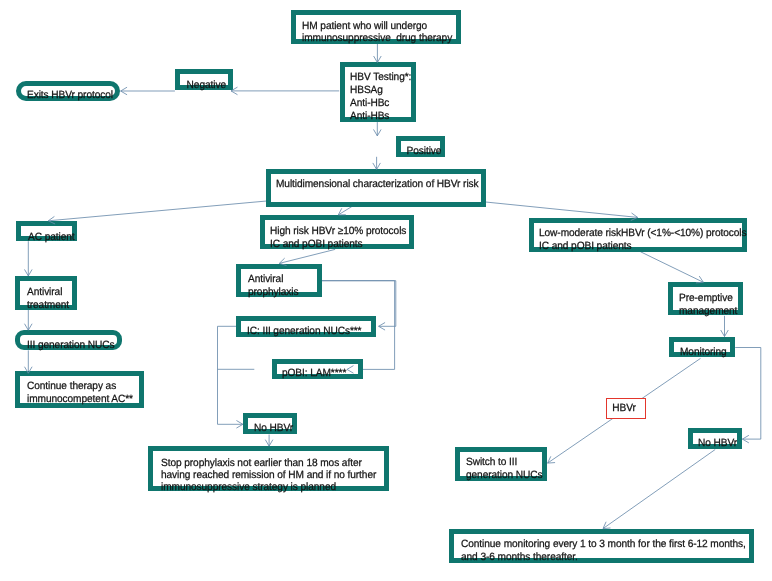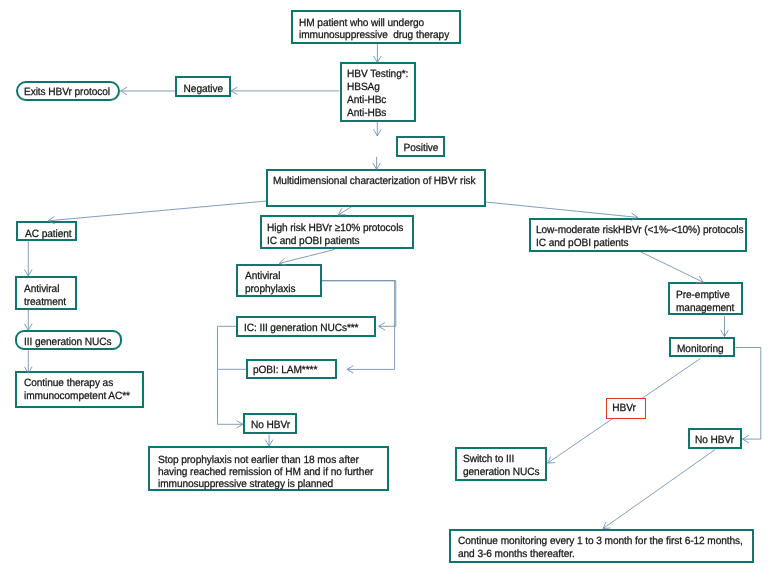--- a/index.html
+++ b/index.html
@@ -3,21 +3,21 @@
 <meta charset="utf-8">
 <title>HBV reactivation management flowchart</title>
 <style>
   html,body{margin:0;padding:0;background:#ffffff;}
   body{width:772px;height:581px;overflow:hidden;
        font-family:"Liberation Sans",sans-serif;color:#141414;
        -webkit-font-smoothing:antialiased;text-rendering:geometricPrecision;}
   #canvas{position:relative;width:772px;height:581px;background:#fff;}
   svg.edges{position:absolute;left:0;top:0;width:772px;height:581px;overflow:visible;}
   svg.edges.heads{z-index:5;pointer-events:none;}
-  .node{position:absolute;box-sizing:border-box;border:2px solid #0f766e;
+  .node{position:absolute;box-sizing:border-box;border:5px solid #0f766e;
         background:#fff;}
   .node .txt{position:absolute;display:block;white-space:pre;font-size:10.55px;letter-spacing:-0.09px;
              -webkit-text-stroke:0.25px #131313;
              transform:scaleX(0.962);transform-origin:0 0;}
   .node .txt.ctr{transform:scaleX(0.962);transform-origin:50% 0;}
   .node.red{border:1.8px solid #e3362c;}
 </style>
 </head>
 <body>
 
@@ -158,21 +158,21 @@
 <div class="node" style="left: 290.6px; top: 9.6px; width: 170.6px; height: 34.4px;">
       <span class="txt" style="line-height: 11.9px; text-align: left; left: 6.6px; top: 6.6px;">HM patient who will undergo
 immunosuppressive  drug therapy</span>
     </div>
     <div class="node" style="left: 339.6px; top: 62.1px; width: 76.8px; height: 60px;">
       <span class="txt" style="line-height: 13px; text-align: left; left: 5.6px; top: 4.4px;">HBV Testing*:
 HBSAg
 Anti-HBc
 Anti-HBs</span>
     </div>
-    <div class="node" style="left: 174.9px; top: 76px; width: 56.6px; height: 21px; padding-left: 48px;">
+    <div class="node" style="left: 174.9px; top: 69px; width: 56.6px; height: 21px; padding-left: 48px;">
       <span class="txt ctr" style="line-height: 12px; text-align: center; left: -2.2px; top: 4.5px; width: 56.6px;">Negative</span>
     </div>
     <div class="node" style="left: 16.2px; top: 81px; width: 104px; height: 20.2px; border-radius: 10px;">
       <span class="txt ctr" style="line-height: 12px; text-align: center; left: -3.3px; top: 3.4px; width: 104px;">Exits HBVr protocol</span>
     </div>
     <div class="node" style="left: 351.6px; top: 135.7px; width: 49.9px; height: 21.1px; margin-left: 44px;">
       <span class="txt ctr" style="line-height: 12px; text-align: center; left: -1.2px; top: 4.8px; width: 49.9px;">Positive</span>
     </div>
     <div class="node" style="left: 265.9px; top: 169.2px; width: 220.5px; height: 38px;">
       <span class="txt ctr" style="line-height: 12px; text-align: center; left: -4px; top: 4.1px; width: 220.5px;">Multidimensional characterization of HBVr risk</span>
@@ -199,21 +199,21 @@
       <span class="txt" style="line-height: 13px; text-align: left; left: 6.6px; top: 4.5px;">Continue therapy as
 immunocompetent AC**</span>
     </div>
     <div class="node" style="left: 235.7px; top: 264.1px; width: 85.9px; height: 33.1px;">
       <span class="txt" style="line-height: 13.1px; text-align: left; left: 7.1px; top: 4.1px;">Antiviral
 prophylaxis</span>
     </div>
     <div class="node" style="left: 236.2px; top: 316px; width: 139.6px; height: 20.9px;">
       <span class="txt" style="line-height: 12px; text-align: left; left: 6px; top: 4.2px;">IC: III generation NUCs***</span>
     </div>
-    <div class="node" style="left: 246px; top: 358.5px; width: 91.2px; height: 20.8px;">
+    <div class="node" style="left: 272px; top: 358.5px; width: 91.2px; height: 20.8px;">
       <span class="txt" style="line-height: 12px; text-align: left; left: 5.1px; top: 3.8px;">pOBI: LAM****</span>
     </div>
     <div class="node" style="left: 243.4px; top: 413.2px; width: 53.6px; height: 21.3px;">
       <span class="txt" style="line-height: 12px; text-align: left; left: 5.7px; top: 3.8px;">No HBVr</span>
     </div>
     <div class="node" style="left: 148px; top: 445.8px; width: 241.2px; height: 45.4px;">
       <span class="txt" style="line-height: 12px; text-align: left; left: 7.8px; top: 6.1px;">Stop prophylaxis not earlier than 18 mos after
 having reached remission of HM and if no further
 immunosuppressive strategy is planned</span>
     </div>

